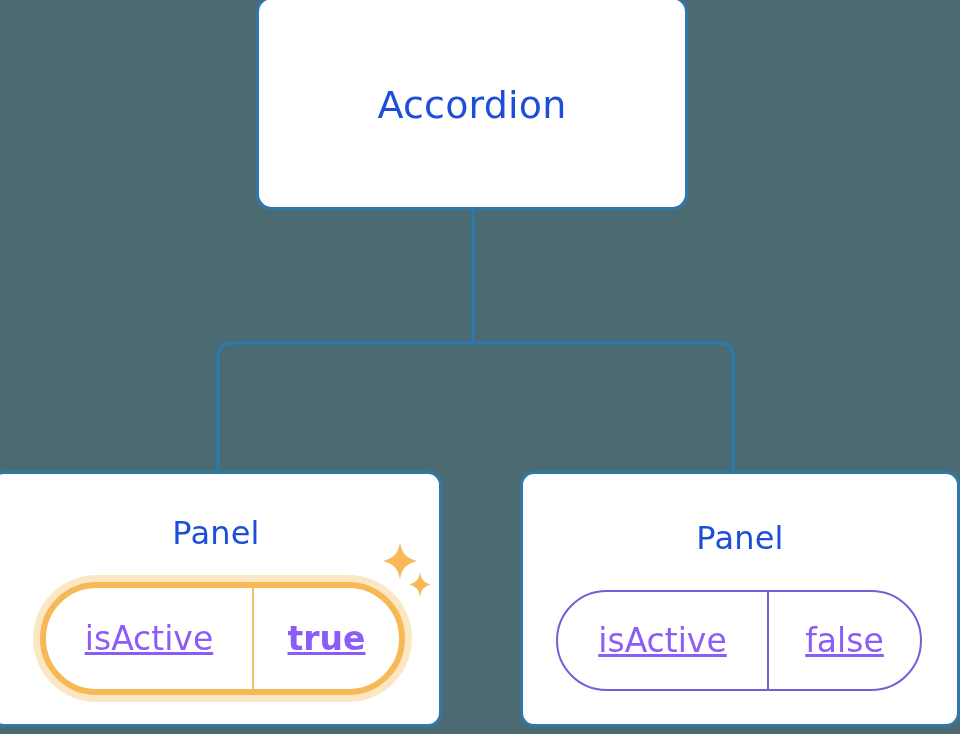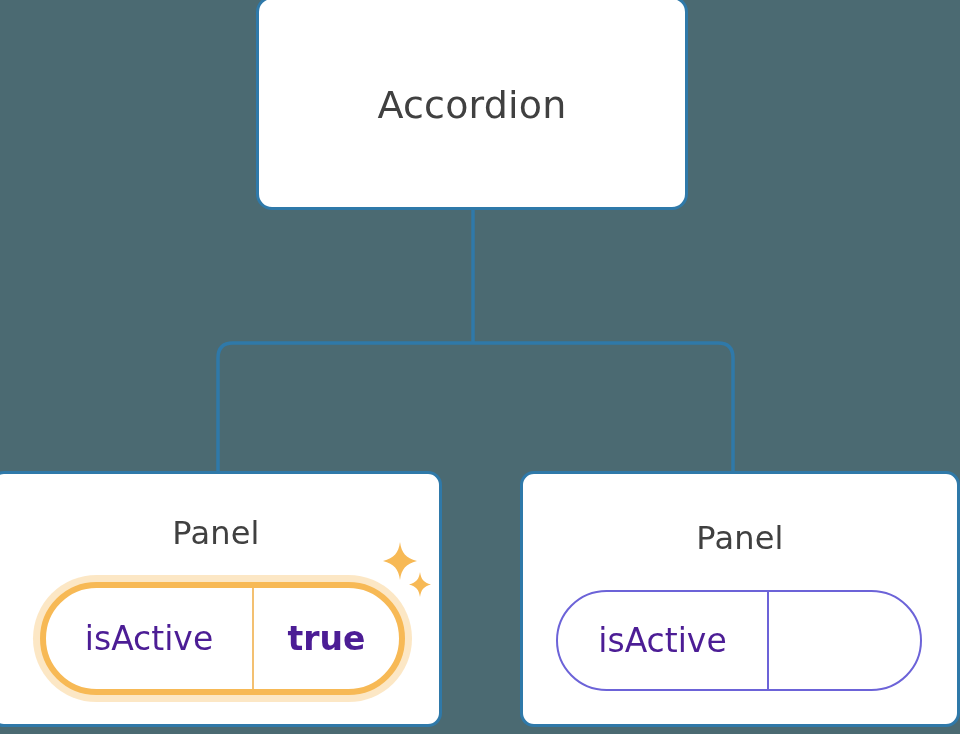--- a/index.html
+++ b/index.html
@@ -55,21 +55,21 @@
     top: 471px;
     width: 440px;
     height: 256px;
   }
 
   .node-title {
     position: absolute;
     left: 0;
     right: 0;
     text-align: center;
-    color: #404040;
+    color: #1d4ed8;
     font-weight: 400;
     letter-spacing: 0.2px;
     white-space: nowrap;
   }
   #node-accordion .node-title {
     top: 84px;
     font-size: 38px;
   }
   #node-panel-left .node-title {
     top: 40px;
@@ -85,23 +85,24 @@
     position: absolute;
     display: flex;
     align-items: stretch;
     background: #ffffff;
     box-sizing: border-box;
   }
   .prop-key, .prop-value {
     display: flex;
     align-items: center;
     justify-content: center;
-    color: #4c1d95;
+    color: #8b5cf6;
     white-space: nowrap;
     box-sizing: border-box;
+    text-decoration: underline;
   }
 
   
   #pill-left {
     left: 40px;
     top: 582px;
     width: 365px;
     height: 113px;
     border: 6px solid #f7b955;
     border-radius: 60px;
@@ -186,15 +187,16 @@
       <path d="M11 0 C12.1 7.4 14.7 10.4 22 12.5 C14.7 14.6 12.1 17.6 11 25 C9.9 17.6 7.3 14.6 0 12.5 C7.3 10.4 9.9 7.4 11 0 Z" fill="#f7b955"></path>
     </svg>
   </div>
 
   <div class="node-card" id="node-panel-right">
     <div class="node-title">Panel</div>
   </div>
 
   <div class="prop-pill" id="pill-right">
     <div class="prop-key">isActive</div>
+    <div class="prop-value">false</div>
   </div>
 
 </div>
 
 </body></html>

